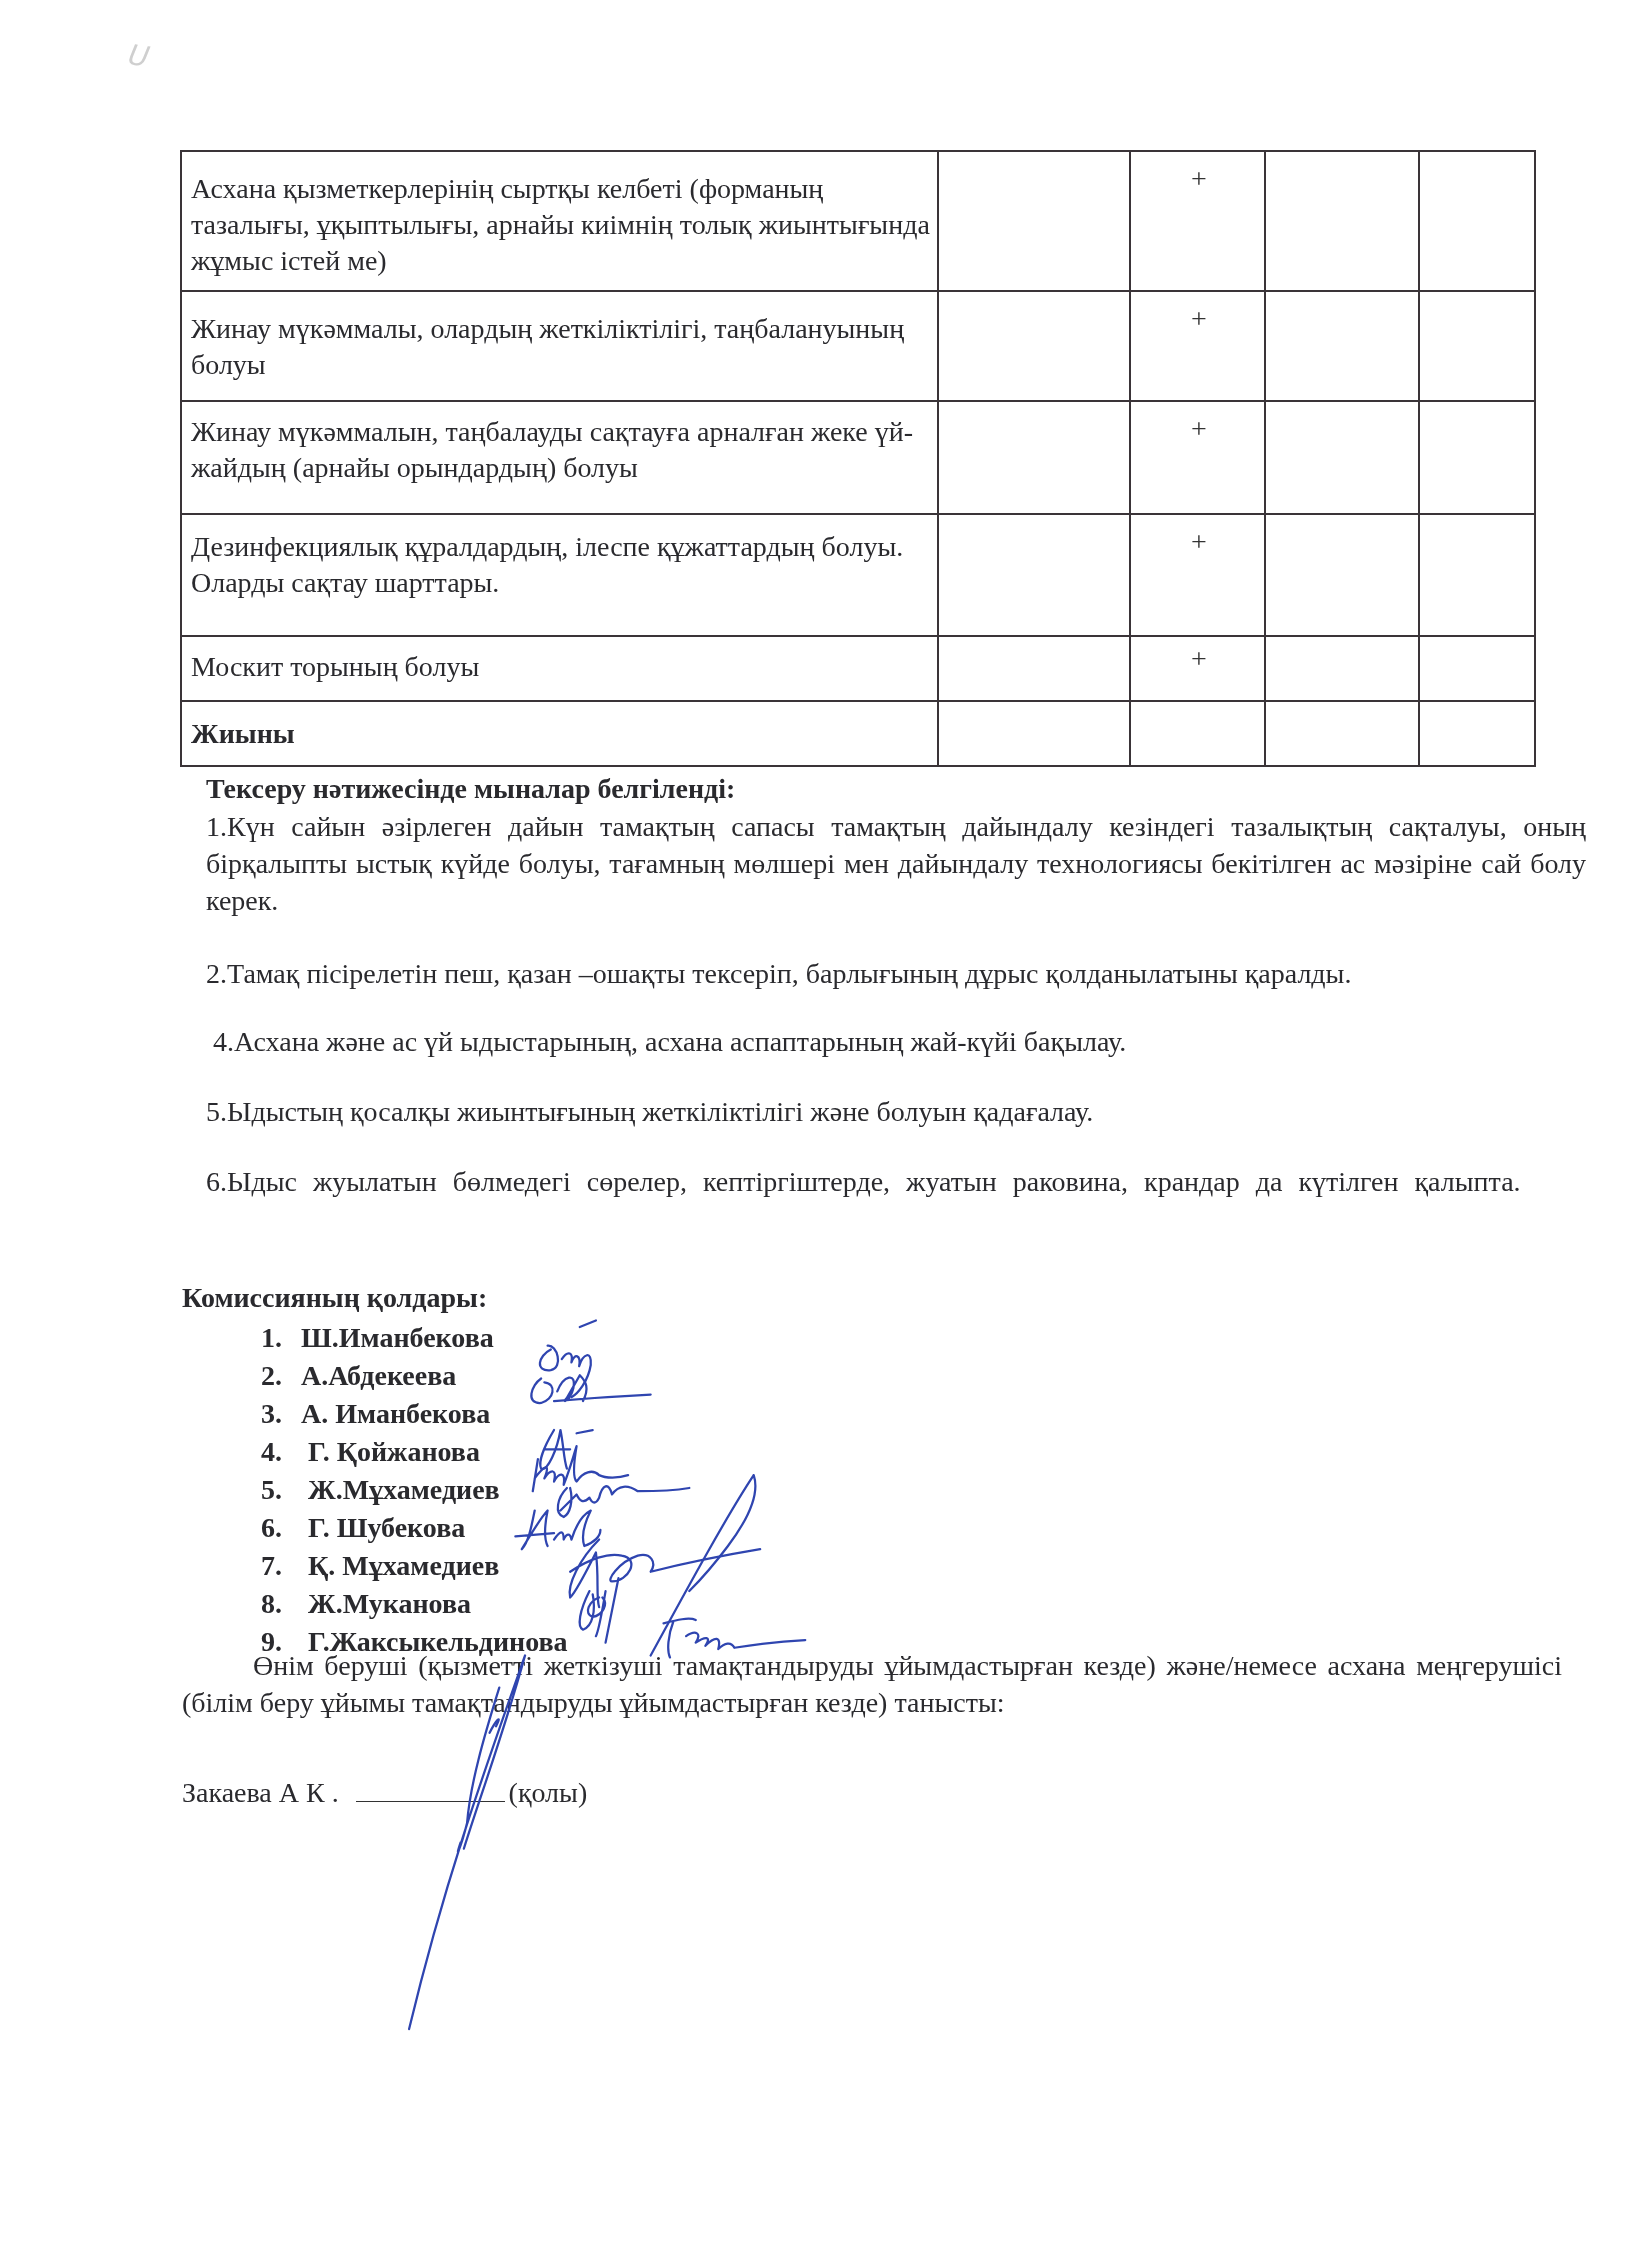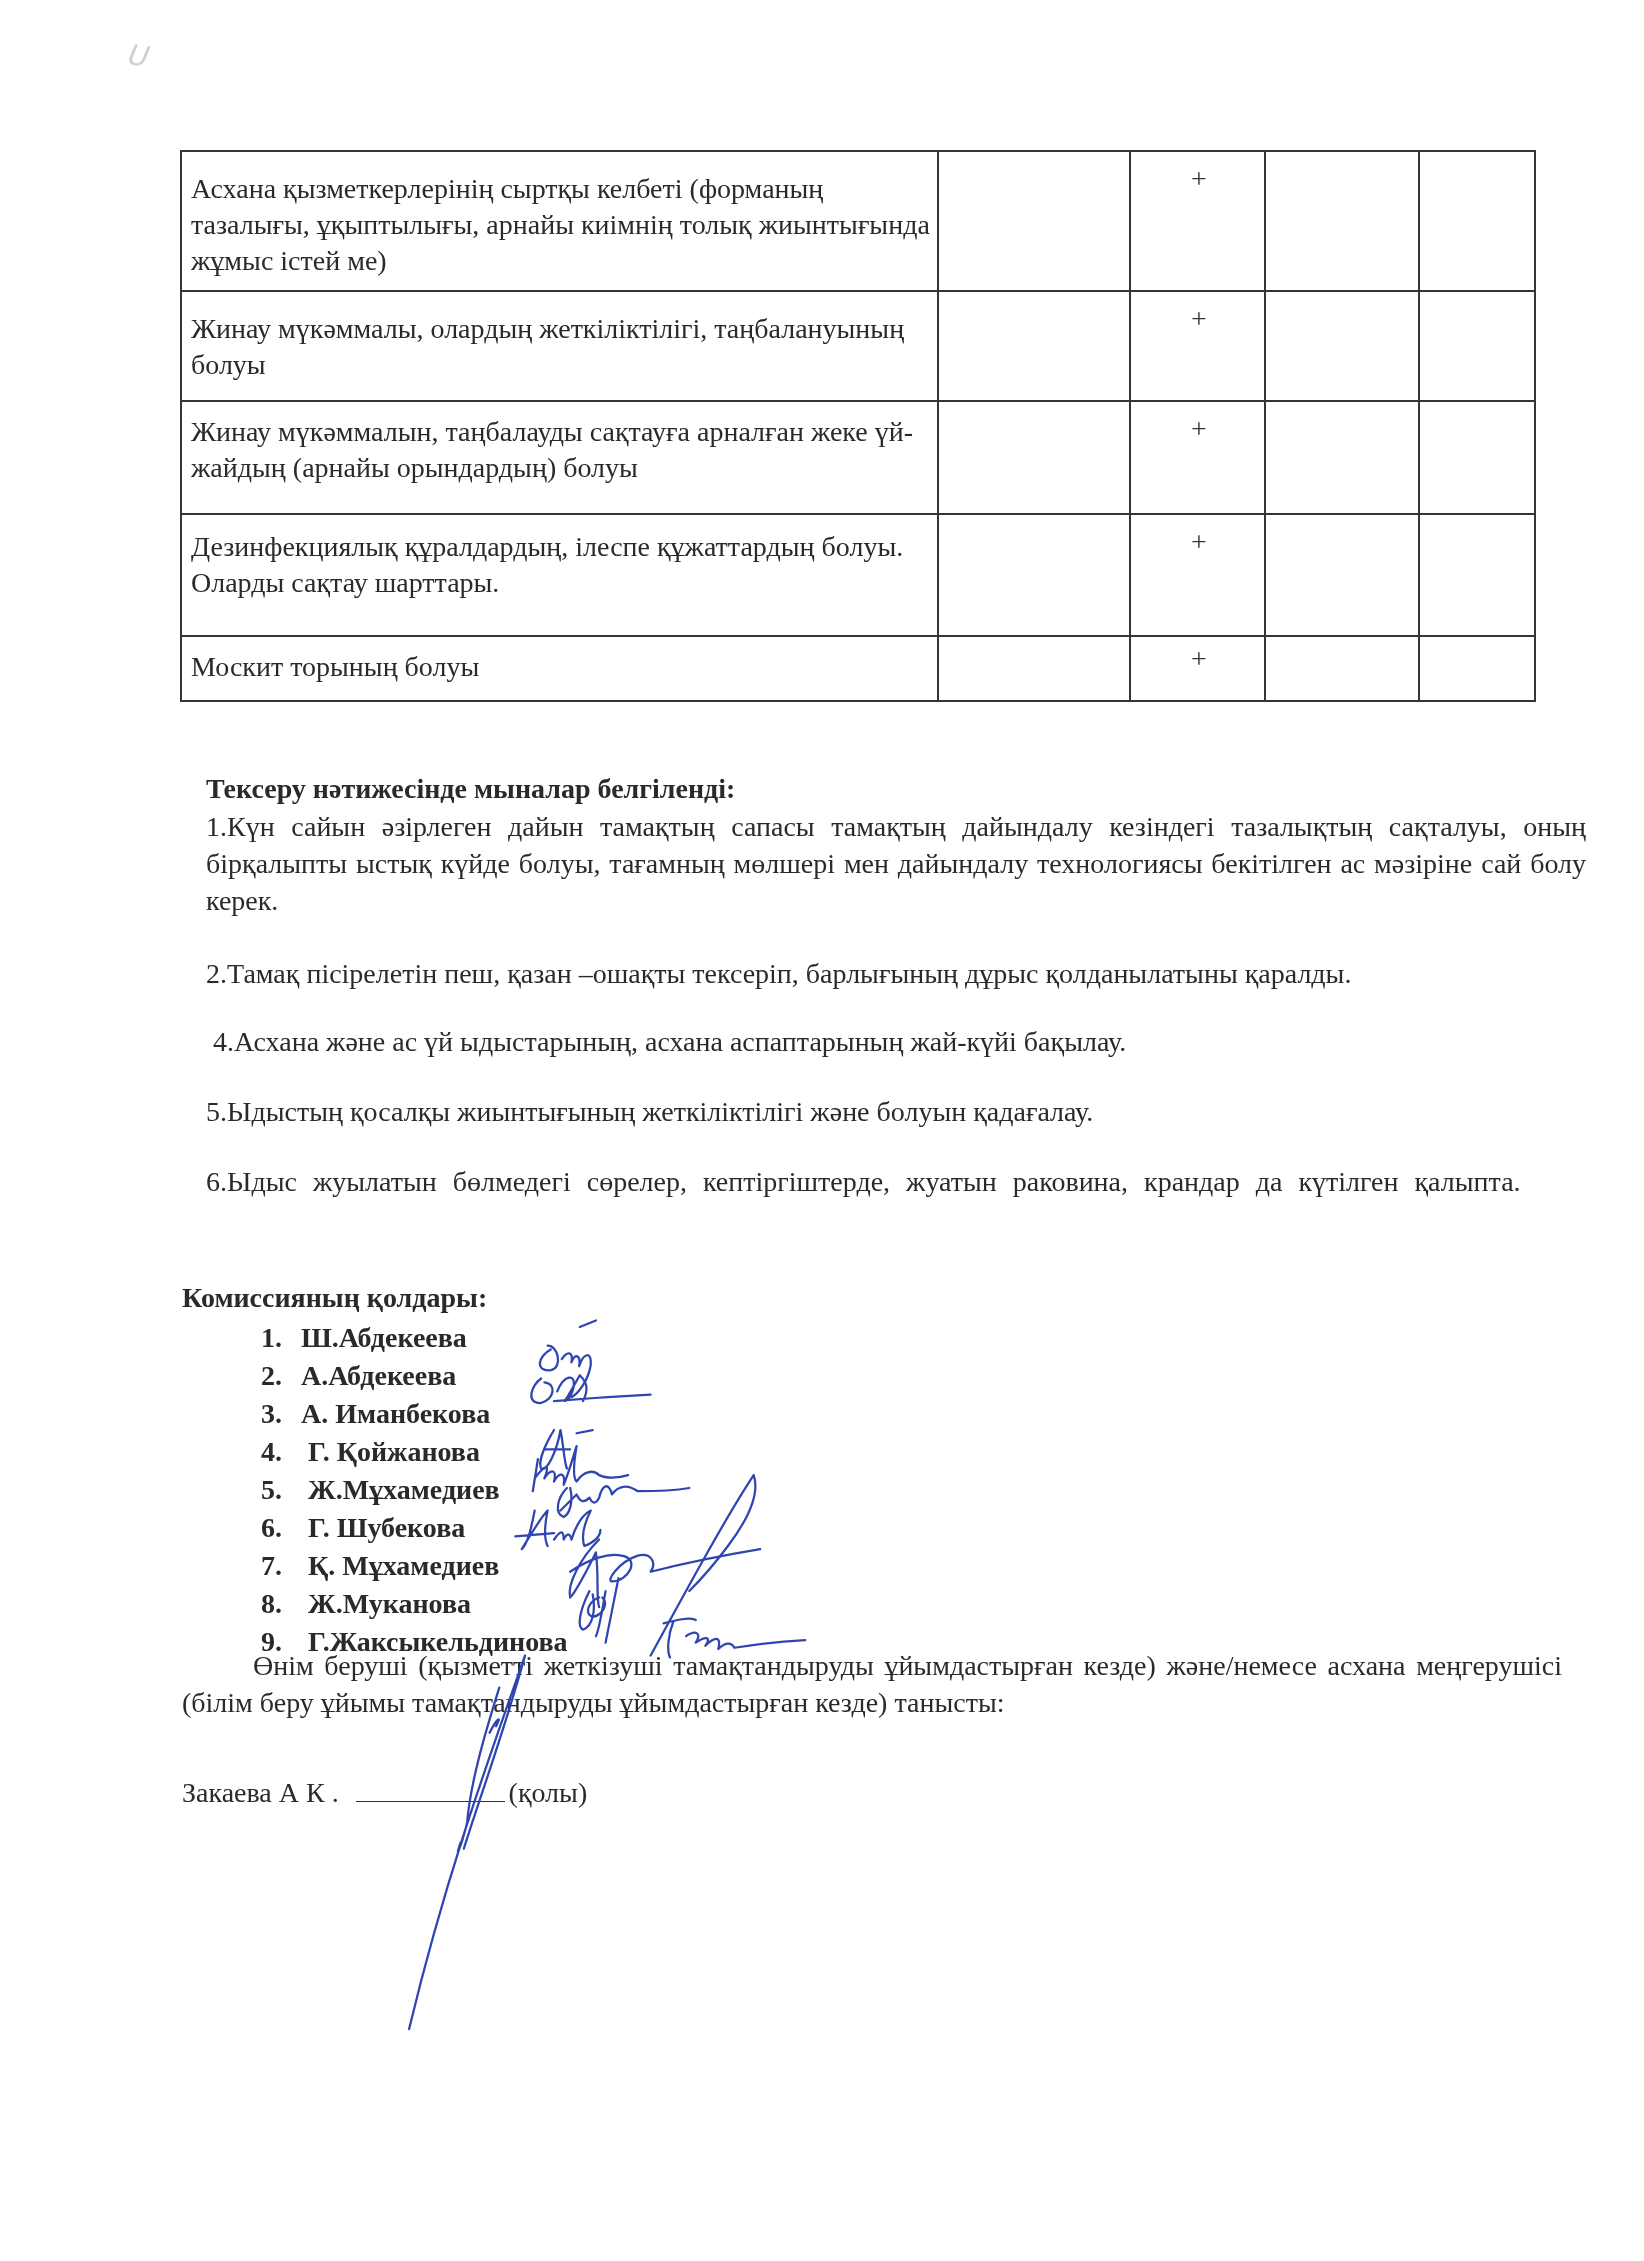--- a/index.html
+++ b/index.html
@@ -103,33 +103,40 @@
       <td></td>
       <td></td>
     </tr>
     <tr style="height:65px;margin-left:32px;">
       <td style="padding-top:11.6px;">Москит торының болуы</td>
       <td></td>
       <td class="mark" style="padding-top:3.9px;">+</td>
       <td></td>
       <td></td>
     </tr>
+    <tr style="height:65px;">
+      <td class="bold" style="padding-top:14px;">Жиыны</td>
+      <td></td>
+      <td class="mark"></td>
+      <td></td>
+      <td></td>
+    </tr>
   </tbody>
 </table>
 
 <div class="text heading" style="top:770px;">Тексеру нәтижесінде мыналар белгіленді:</div>
 <div class="text justify" style="top:808px;">1.Күн сайын әзірлеген дайын тамақтың сапасы тамақтың дайындалу кезіндегі тазалықтың сақталуы, оның бірқалыпты ыстық күйде болуы, тағамның мөлшері мен дайындалу технологиясы бекітілген ас мәзіріне сай болу керек.</div>
 <div class="text" style="top:955px;">2.Тамақ пісірелетін  пеш, қазан –ошақты тексеріп, барлығының  дұрыс қолданылатыны қаралды.</div>
 <div class="text" style="top:1023px; white-space:pre;"> 4.Асхана және ас үй ыдыстарының, асхана аспаптарының жай-күйі бақылау.</div>
 <div class="text" style="top:1093px;">5.Ыдыстың қосалқы жиынтығының жеткіліктілігі және болуын қадағалау.</div>
 <div class="text justify" style="top:1163px; word-spacing:9px;">6.Ыдыс жуылатын бөлмедегі сөрелер,  кептіргіштерде, жуатын раковина, крандар да  күтілген қалыпта.</div>
 
 <div class="commission-title">Комиссияның қолдары:</div>
 <ol class="members">
-  <li><span class="num">1.</span><span>Ш.Абдекеева</span></li>
+  <li><span class="num">1.</span><span>Ш.Иманбекова</span></li>
   <li><span class="num">2.</span><span>А.Абдекеева</span></li>
   <li><span class="num">3.</span><span>А. Иманбекова</span></li>
   <li><span class="num">4.</span><span> Г. Қойжанова</span></li>
   <li><span class="num">5.</span><span> Ж.Мұхамедиев</span></li>
   <li><span class="num">6.</span><span> Г. Шубекова</span></li>
   <li><span class="num">7.</span><span> Қ. Мұхамедиев</span></li>
   <li><span class="num">8.</span><span> Ж.Муканова</span></li>
   <li><span class="num">9.</span><span> Г.Жаксыкельдинова</span></li>
 </ol>
 

